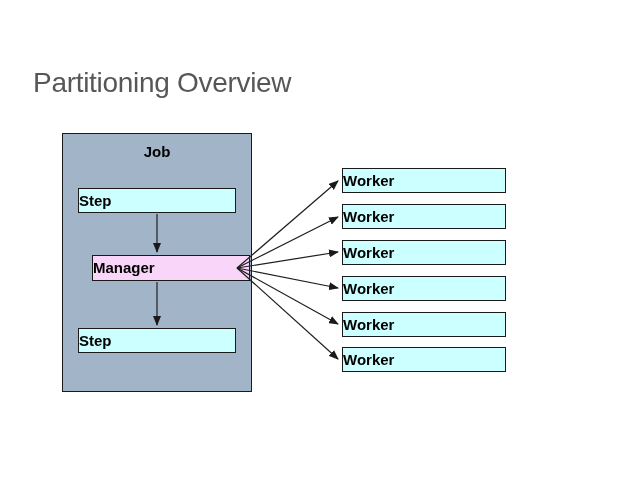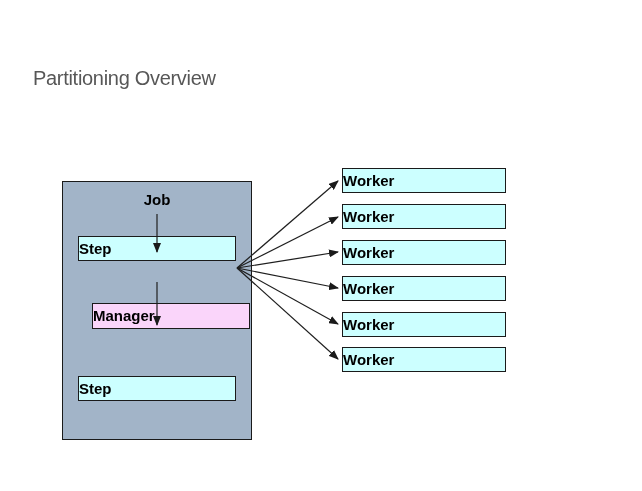--- a/index.html
+++ b/index.html
@@ -12,36 +12,35 @@
     position: relative;
     width: 642px;
     height: 491px;
     background: #ffffff;
     overflow: hidden;
   }
   .title {
     position: absolute;
     left: 33px;
     top: 67px;
-    font-size: 20px;
+    font-size: 28px;
     font-weight: 400;
     letter-spacing: -0.3px;
     color: #575757;
     white-space: nowrap;
   }
   .job-box {
     position: absolute;
     left: 62px;
     top: 133px;
     width: 190px;
     height: 259px;
     background: #A2B4C8;
     border: 1.5px solid #1a1a1a;
     box-sizing: border-box;
-    margin-top: 48px;
   }
   .job-label {
     position: absolute;
     left: 0;
     top: 9px;
     width: 100%;
     text-align: center;
     font-size: 15px;
     font-weight: 700;
     color: #000000;

